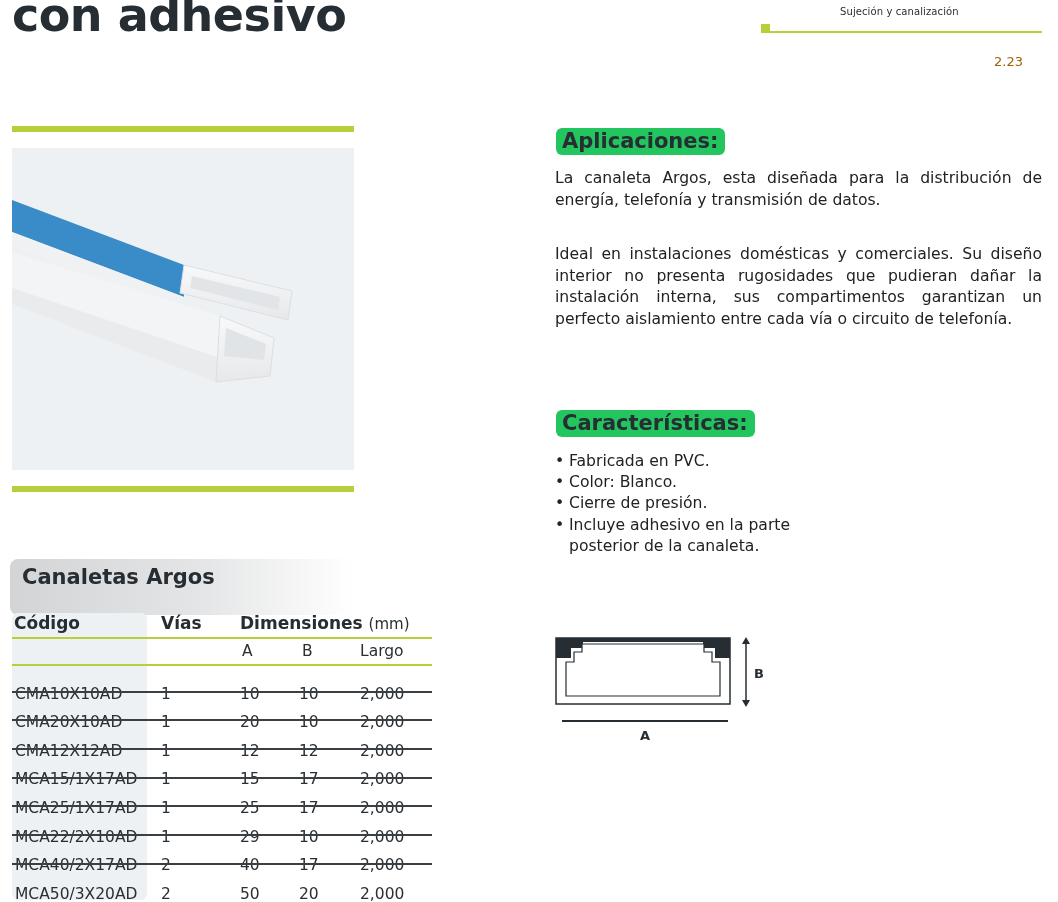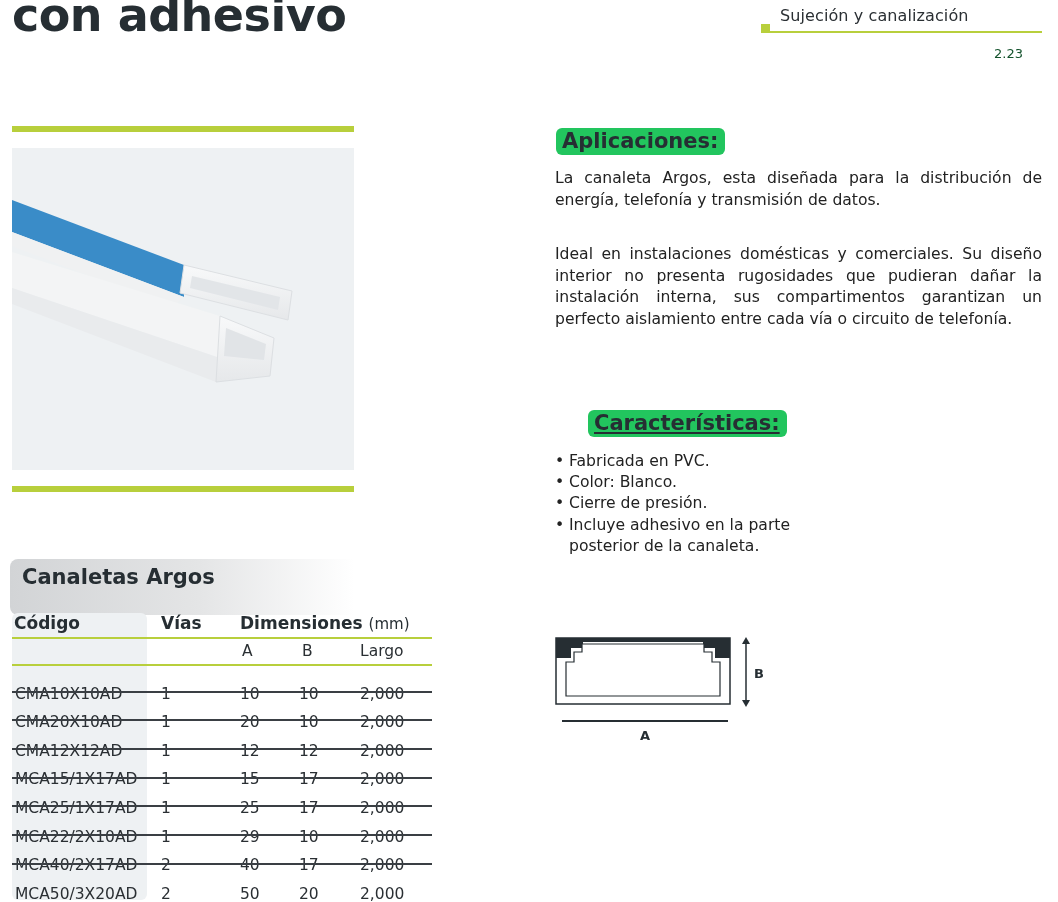--- a/index.html
+++ b/index.html
@@ -1,24 +1,24 @@
 <!DOCTYPE html>
 <html><head>
 <meta charset="utf-8">
 <style>
   * { box-sizing: border-box; margin: 0; padding: 0; }
   html, body { width: 1058px; height: 902px; background: #ffffff; overflow: hidden; }
   body { position: relative; font-family: "DejaVu Sans", sans-serif; color: #222a30; }
 
   .title { position: absolute; left: 12px; top: -12px; font-family: "DejaVu Sans", sans-serif; font-weight: bold; font-size: 46px; letter-spacing: -0.5px; color: #262e33; }
 
-  .section-label { position: absolute; left: 780px; top: 6px; font-size: 16px; color: #2a2f33; letter-spacing: 0.1px; }
+  .section-label { position: absolute; left: 840px; top: 6px; font-size: 10px; color: #2a2f33; letter-spacing: 0.1px; }
   .section-rule { position: absolute; left: 768px; top: 31px; width: 274px; height: 2px; background: #b8cf3c; }
   .section-square { position: absolute; left: 761px; top: 24px; width: 9px; height: 9px; background: #b8cf3c; }
-  .page-num { position: absolute; left: 994px; top: 46px; font-size: 13px; color: #14532d; }
+  .page-num { position: absolute; left: 994px; top: 54px; font-size: 13px; color: #a16207; }
 
   .img-rule { position: absolute; left: 12px; width: 342px; height: 6px; background: #b8cf3c; }
   .photo { position: absolute; left: 12px; top: 148px; width: 342px; height: 322px; background: #eef1f3; overflow: hidden; }
 
   .h-pill { position: absolute; background: #22c55e; border-radius: 6px; font-weight: bold; color: #262e33; font-size: 21px; padding: 1px 7px 2px 6px; }
 
   .para { position: absolute; left: 555px; width: 487px; font-size: 15.6px; line-height: 21.5px; color: #222; text-align: justify; }
   .para.last { text-align-last: left; }
 
   .bullets { position: absolute; left: 555px; top: 451px; list-style: none; font-size: 15.6px; line-height: 21.2px; color: #222; }
@@ -74,21 +74,21 @@
     <polygon points="208,168 262,190 258,228 204,234" fill="url(#wh)" stroke="#dcdfe2" stroke-width="1"></polygon>
     <polygon points="214,180 254,196 252,212 212,208" fill="#e1e4e7"></polygon>
   </svg>
 </div>
 <div class="img-rule" style="top:486px"></div>
 
 <div class="h-pill" style="left:556px; top:128px;">Aplicaciones:</div>
 <div class="para" style="top:168px;">La canaleta Argos, esta diseñada para la distribución de energía, telefonía y transmisión de datos.</div>
 <div class="para last" style="top:244px;">Ideal en instalaciones domésticas y comerciales. Su diseño interior no presenta rugosidades que pudieran dañar la instalación interna, sus compartimentos garantizan un perfecto aislamiento entre cada vía o circuito de telefonía.</div>
 
-<div class="h-pill" style="left:588px; top:410px;text-decoration:underline;">Características:</div>
+<div class="h-pill" style="left:556px; top:410px;">Características:</div>
 <ul class="bullets">
   <li><span class="dot">•</span><span>Fabricada en PVC.</span></li>
   <li><span class="dot">•</span><span>Color: Blanco.</span></li>
   <li><span class="dot">•</span><span>Cierre de presión.</span></li>
   <li style="width:270px;"><span class="dot">•</span><span>Incluye adhesivo en la parte posterior de la canaleta.</span></li>
 </ul>
 
 <div class="diagram">
   <svg width="230" height="120" viewBox="0 0 230 120">
     <rect x="4" y="4" width="174" height="66" fill="#fff" stroke="#262e33" stroke-width="1.5"></rect>

